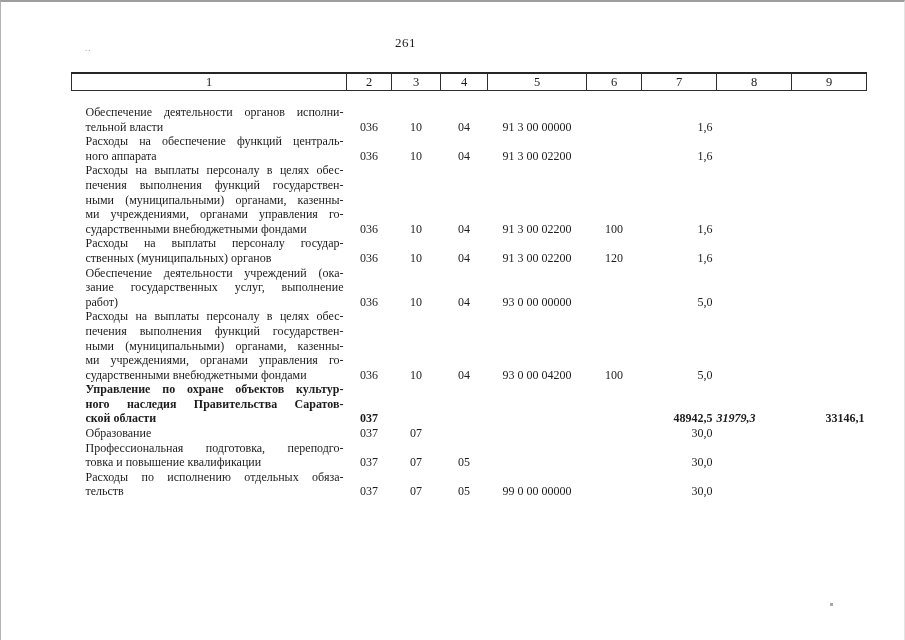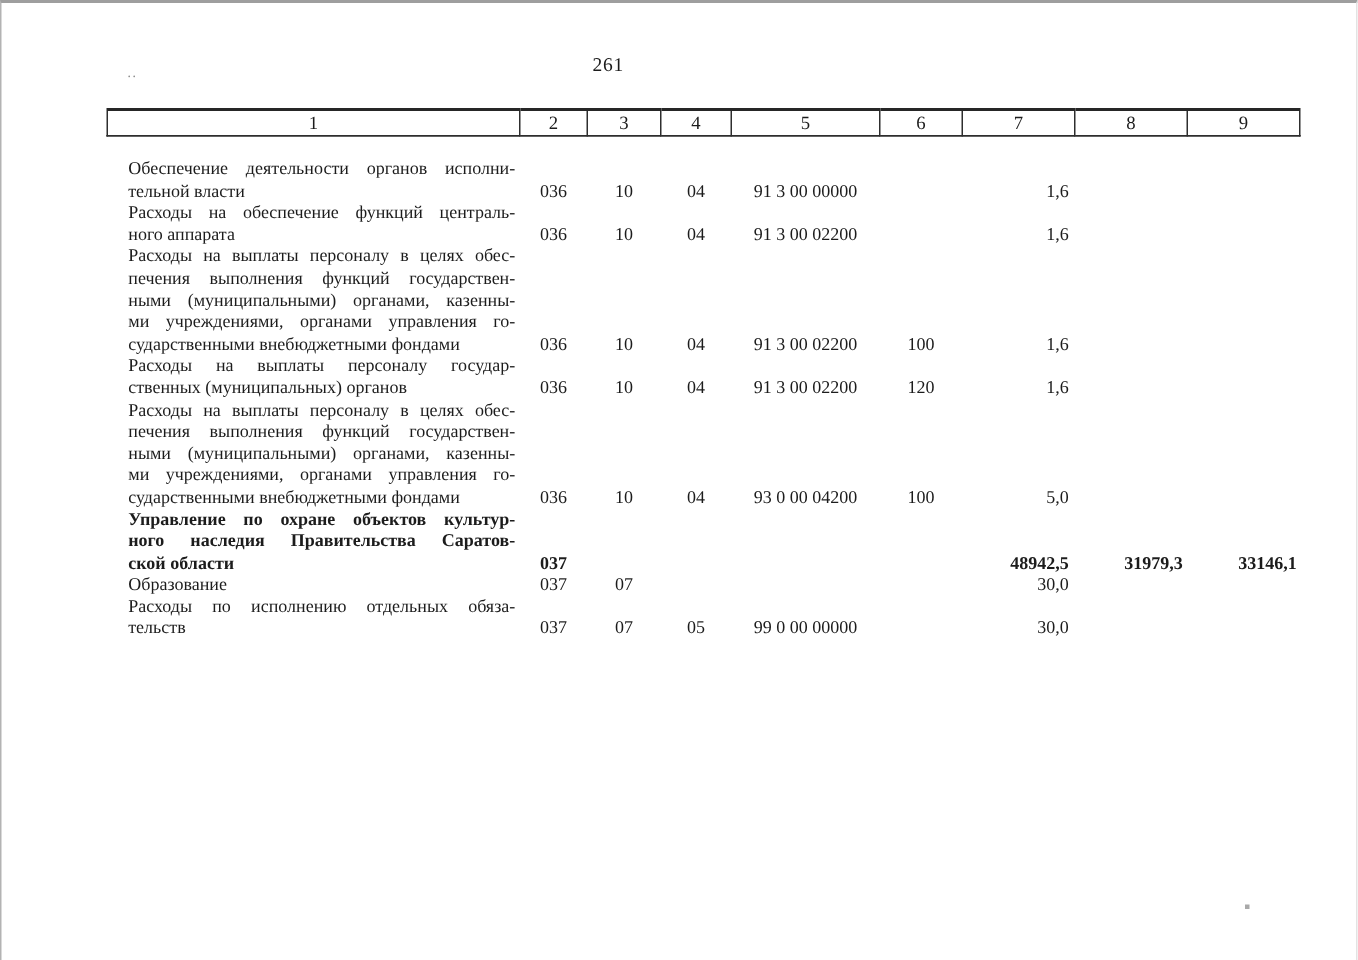--- a/index.html
+++ b/index.html
@@ -70,21 +70,21 @@
   }
   table.budget tbody tr:first-child td { padding-top: 14px; }
   td.desc { padding-left: 14px !important; padding-right: 3px !important; }
   td.desc div {
     text-align: justify;
     text-align-last: justify;
   }
   td.desc div:last-child { text-align-last: left; }
   td.c2, td.c3, td.c4, td.c5, td.c6 { text-align: center; }
   td.c7 { text-align: right; padding-right: 4px !important; }
-  td.c8 { text-align: right; padding-right: 3px !important; }
+  td.c8 { padding-right: 3px !important; font-style: italic; }
   td.c9 { text-align: right; padding-right: 2px !important; }
   tr.bold { font-weight: bold; }
 </style>
 </head>
 <body>
 
 <div class="page-number">261</div>
 <div class="artifact-dots">..</div>
 
 <table class="budget">
@@ -167,20 +167,35 @@
         <td class="c3">10</td>
         <td class="c4">04</td>
         <td class="c5">91 3 00 02200</td>
         <td class="c6">120</td>
         <td class="c7">1,6</td>
         <td class="c8"></td>
         <td class="c9"></td>
       </tr>
       <tr>
         <td class="desc">
+          <div>Обеспечение деятельности учреждений (ока-</div>
+          <div>зание государственных услуг, выполнение</div>
+          <div>работ)</div>
+        </td>
+        <td class="c2">036</td>
+        <td class="c3">10</td>
+        <td class="c4">04</td>
+        <td class="c5">93 0 00 00000</td>
+        <td class="c6"></td>
+        <td class="c7">5,0</td>
+        <td class="c8"></td>
+        <td class="c9"></td>
+      </tr>
+      <tr>
+        <td class="desc">
           <div>Расходы на выплаты персоналу в целях обес-</div>
           <div>печения выполнения функций государствен-</div>
           <div>ными (муниципальными) органами, казенны-</div>
           <div>ми учреждениями, органами управления го-</div>
           <div>сударственными внебюджетными фондами</div>
         </td>
         <td class="c2">036</td>
         <td class="c3">10</td>
         <td class="c4">04</td>
         <td class="c5">93 0 00 04200</td>
@@ -212,20 +227,34 @@
         <td class="c3">07</td>
         <td class="c4"></td>
         <td class="c5"></td>
         <td class="c6"></td>
         <td class="c7">30,0</td>
         <td class="c8"></td>
         <td class="c9"></td>
       </tr>
       <tr>
         <td class="desc">
+          <div>Профессиональная подготовка, переподго-</div>
+          <div>товка и повышение квалификации</div>
+        </td>
+        <td class="c2">037</td>
+        <td class="c3">07</td>
+        <td class="c4">05</td>
+        <td class="c5"></td>
+        <td class="c6"></td>
+        <td class="c7">30,0</td>
+        <td class="c8"></td>
+        <td class="c9"></td>
+      </tr>
+      <tr>
+        <td class="desc">
           <div>Расходы по исполнению отдельных обяза-</div>
           <div>тельств</div>
         </td>
         <td class="c2">037</td>
         <td class="c3">07</td>
         <td class="c4">05</td>
         <td class="c5">99 0 00 00000</td>
         <td class="c6"></td>
         <td class="c7">30,0</td>
         <td class="c8"></td>

